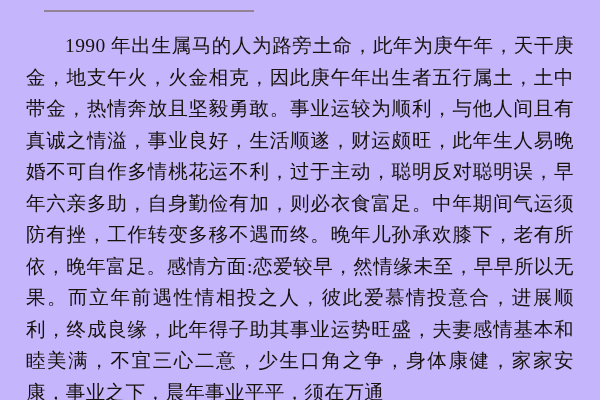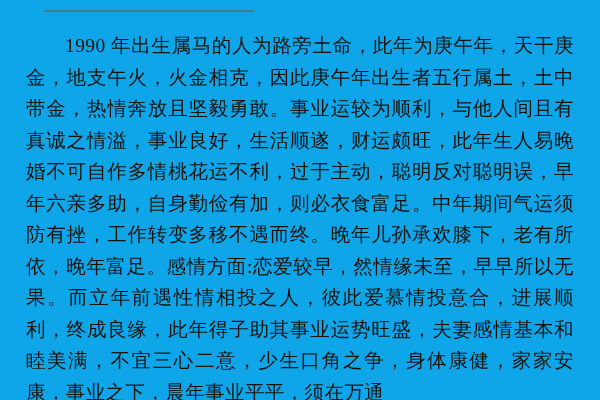--- a/index.html
+++ b/index.html
@@ -10,21 +10,21 @@
     width: 600px;
     height: 400px;
     overflow: hidden;
     background: #ffffff;
     font-family: "Liberation Serif", "DejaVu Serif", serif;
   }
   .page {
     position: relative;
     width: 600px;
     height: 400px;
-    background: #0ea5e9;
+    background: #c4b5fd;
     box-sizing: border-box;
     padding: 0;
   }
   .top-rule {
     position: absolute;
     top: 10px;
     left: 44px;
     width: 210px;
     height: 2px;
     background: #6d5a3f;

